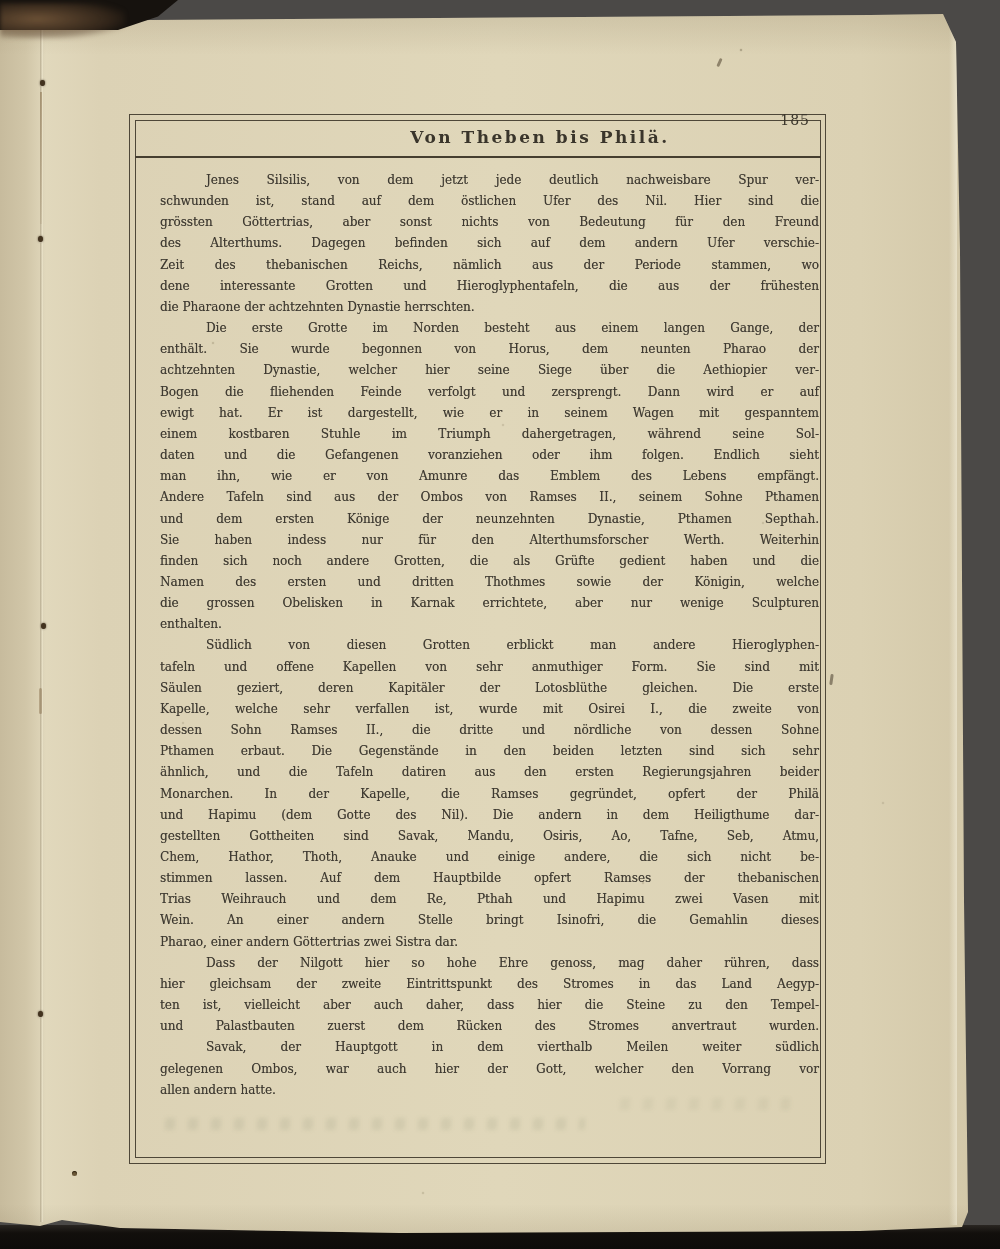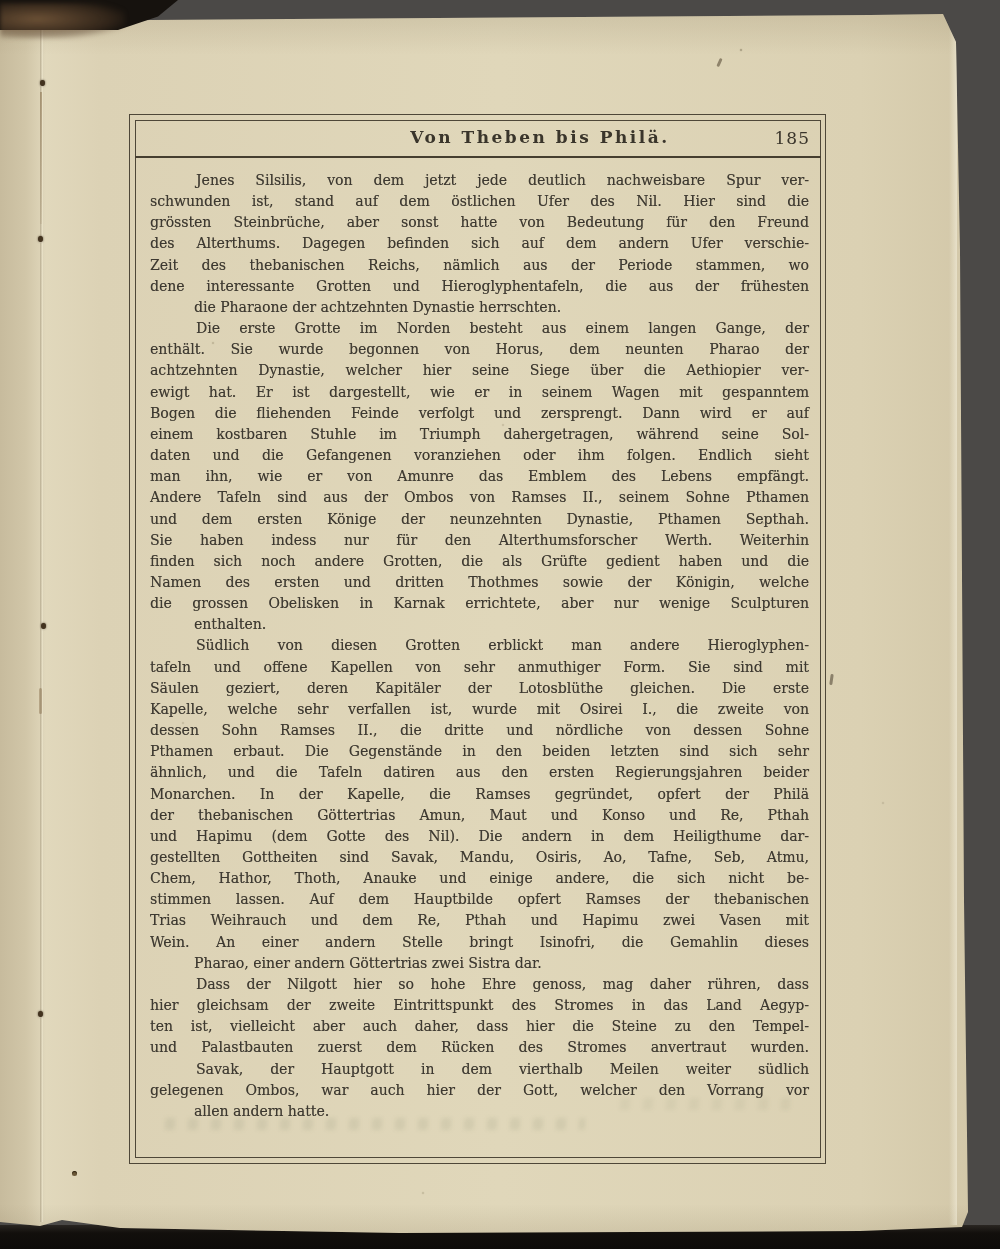--- a/index.html
+++ b/index.html
@@ -64,32 +64,32 @@
   .header-rule{
     position:absolute;left:135px;top:156px;width:686px;height:2px;
     background:#453e2f;
   }
   
   .header-title{
     position:absolute;left:135px;top:127px;width:810px;text-align:center;
     font-size:17px;font-weight:bold;letter-spacing:2.5px;color:#3a352b;
   }
   .page-number{
-    position:absolute;left:750px;top:128px;width:60px;text-align:right;
-    font-size:17px;letter-spacing:1px;color:#3a352b;
+    position:absolute;left:750px;top:112px;width:60px;text-align:right;
+    font-size:14px;letter-spacing:1px;color:#3a352b;
   }
   
   .body-text{
-    position:absolute;left:150px;top:170px;width:659px;
-    font-size:14px;line-height:21.15px;color:#3d3931;
+    position:absolute;left:160px;top:170px;width:659px;
+    font-size:12px;line-height:21.15px;color:#3d3931;
     text-shadow:0.2px 0.3px 0.35px rgba(58,50,38,.5);
   }
   .line{text-align:justify;text-align-last:justify;white-space:normal;}
   .line.indent{padding-left:46px;}
-  .line.last{text-align-last:left;margin-left:44px;}
+  .line.last{text-align-last:left;}
   
   .showthrough{
     position:absolute;left:165px;top:1118px;width:420px;height:12px;
     background:repeating-linear-gradient(90deg,rgba(104,114,86,.20) 0 10px,rgba(0,0,0,0) 10px 23px);
     filter:blur(2px);opacity:.55;transform:skewX(-2deg);
   }
   .showthrough.st2{left:620px;top:1098px;width:170px;opacity:.35;}
   .specks{
     position:absolute;left:0;top:0;width:2px;height:2px;border-radius:50%;
     background:rgba(100,88,60,.0);
@@ -132,49 +132,48 @@
   <div class="frame-outer"></div>
   <div class="frame-inner"></div>
   <div class="header-rule"></div>
 
   <div class="header-title">Von Theben bis Philä.</div>
   <div class="page-number">185</div>
 
   <div class="body-text">
       <div class="line indent">Jenes Silsilis, von dem jetzt jede deutlich nachweisbare Spur ver-</div>
       <div class="line">schwunden ist, stand auf dem östlichen Ufer des Nil.  Hier sind die</div>
-      <div class="line">grössten Steinbrüche, aber sonst hatte von Bedeutung für den Freund</div>
+      <div class="line">grössten Göttertrias, aber sonst nichts von Bedeutung für den Freund</div>
       <div class="line">des Alterthums. Dagegen befinden sich auf dem andern Ufer verschie-</div>
       <div class="line">Zeit des thebanischen Reichs, nämlich aus der Periode stammen, wo</div>
       <div class="line">dene interessante Grotten und Hieroglyphentafeln, die aus der frühesten</div>
       <div class="line last">die Pharaone der achtzehnten Dynastie herrschten.</div>
       <div class="line indent">Die erste Grotte im Norden besteht aus einem langen Gange, der</div>
       <div class="line">enthält.  Sie wurde begonnen von Horus, dem neunten Pharao der</div>
       <div class="line">achtzehnten Dynastie, welcher hier seine Siege über die Aethiopier ver-</div>
+      <div class="line">Bogen die fliehenden Feinde verfolgt und zersprengt. Dann wird er auf</div>
       <div class="line">ewigt hat. Er ist dargestellt, wie er in seinem Wagen mit gespanntem</div>
-      <div class="line">Bogen die fliehenden Feinde verfolgt und zersprengt. Dann wird er auf</div>
       <div class="line">einem kostbaren Stuhle im Triumph dahergetragen, während seine Sol-</div>
       <div class="line">daten und die Gefangenen voranziehen oder ihm folgen.  Endlich sieht</div>
       <div class="line">man ihn, wie er von Amunre das Emblem des Lebens empfängt.</div>
       <div class="line">Andere Tafeln sind aus der Ombos von Ramses II., seinem Sohne Pthamen</div>
       <div class="line">und dem ersten Könige der neunzehnten Dynastie, Pthamen Septhah.</div>
       <div class="line">Sie haben indess nur für den Alterthumsforscher Werth.  Weiterhin</div>
       <div class="line">finden sich noch andere Grotten, die als Grüfte gedient haben und die</div>
       <div class="line">Namen des ersten und dritten Thothmes sowie der Königin, welche</div>
       <div class="line">die grossen Obelisken in Karnak errichtete, aber nur wenige Sculpturen</div>
       <div class="line last">enthalten.</div>
       <div class="line indent">Südlich von diesen Grotten erblickt man andere Hieroglyphen-</div>
       <div class="line">tafeln und offene Kapellen von sehr anmuthiger Form.  Sie sind mit</div>
       <div class="line">Säulen geziert, deren Kapitäler der Lotosblüthe gleichen.  Die erste</div>
       <div class="line">Kapelle, welche sehr verfallen ist, wurde mit Osirei I., die zweite von</div>
       <div class="line">dessen Sohn Ramses II., die dritte und nördliche von dessen Sohne</div>
       <div class="line">Pthamen erbaut. Die Gegenstände in den beiden letzten sind sich sehr</div>
       <div class="line">ähnlich, und die Tafeln datiren aus den ersten Regierungsjahren beider</div>
       <div class="line">Monarchen.  In der Kapelle, die Ramses gegründet, opfert der Philä</div>
-      <div class="line">der thebanischen Göttertrias Amun, Maut und Konso und Re, Pthah</div>
       <div class="line">und Hapimu (dem Gotte des Nil). Die andern in dem Heiligthume dar-</div>
       <div class="line">gestellten Gottheiten sind Savak, Mandu, Osiris, Ao, Tafne, Seb, Atmu,</div>
       <div class="line">Chem, Hathor, Thoth, Anauke und einige andere, die sich nicht be-</div>
       <div class="line">stimmen lassen. Auf dem Hauptbilde opfert Ramses der thebanischen</div>
       <div class="line">Trias Weihrauch und dem Re, Pthah und Hapimu zwei Vasen mit</div>
       <div class="line">Wein. An einer andern Stelle bringt Isinofri, die Gemahlin dieses</div>
       <div class="line last">Pharao, einer andern Göttertrias zwei Sistra dar.</div>
       <div class="line indent">Dass der Nilgott hier so hohe Ehre genoss, mag daher  rühren, dass</div>
       <div class="line">hier gleichsam der zweite Eintrittspunkt des  Stromes in das  Land Aegyp-</div>
       <div class="line">ten ist, vielleicht aber auch daher,  dass hier die Steine zu den Tempel-</div>

